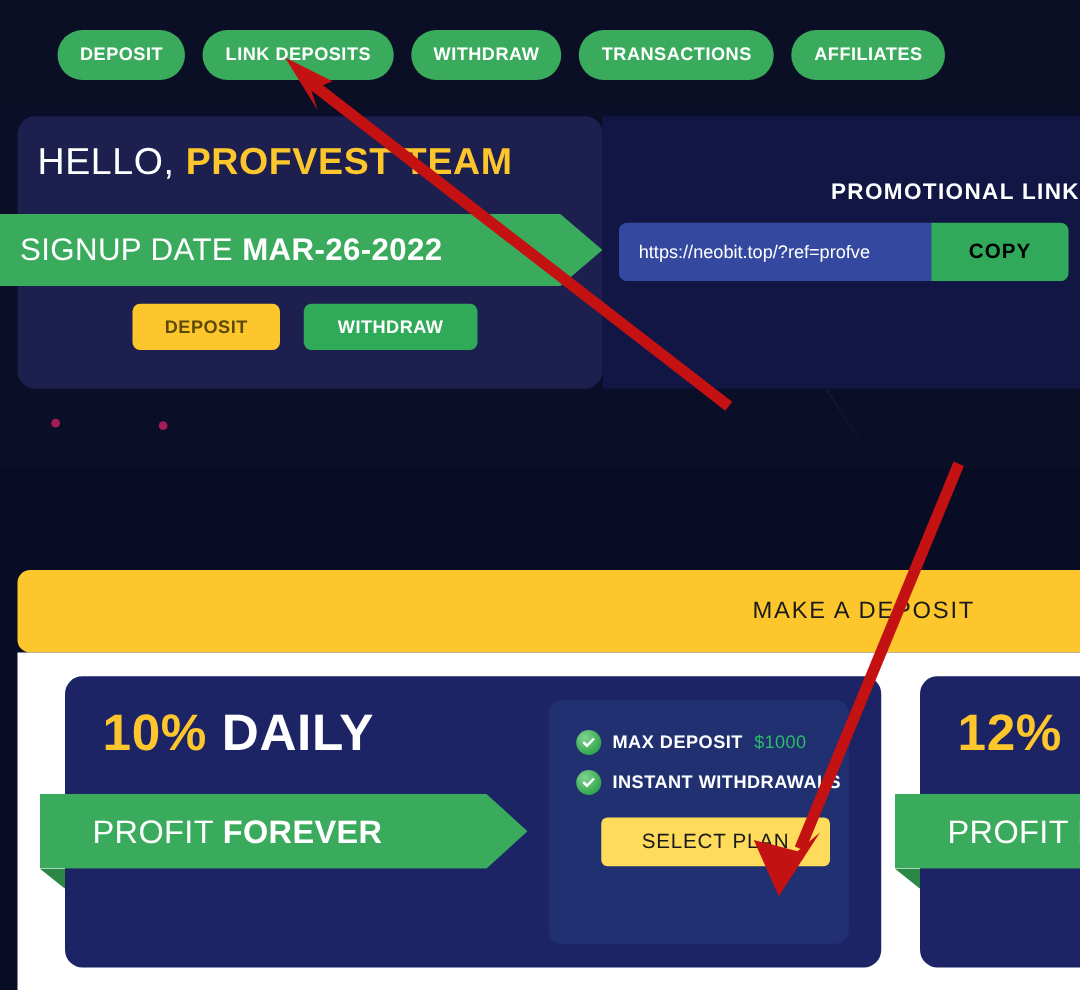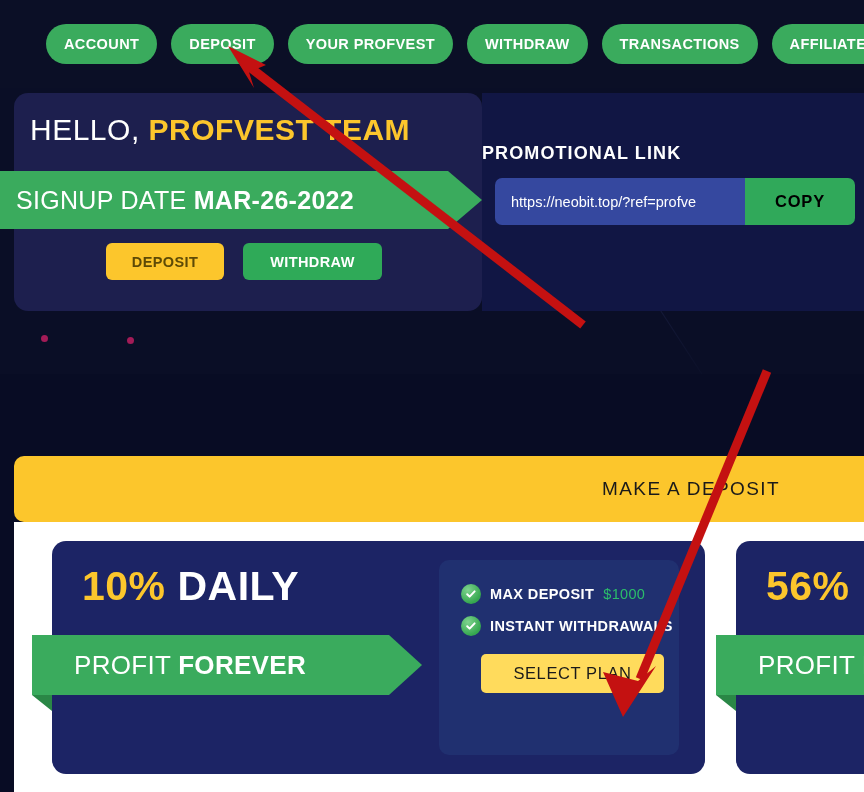--- a/index.html
+++ b/index.html
@@ -183,21 +183,21 @@
     letter-spacing: 0.4px;
     font-family: "Liberation Sans", sans-serif;
     cursor: pointer;
   }
 
   
   .promo-title {
     position: absolute;
     left: 482px; top: 55px;
     width: 382px;
-    text-align: left;
+    text-align: right;
     color: #ffffff;
     font-size: 18px;
     font-weight: bold;
     letter-spacing: 1.1px;
   }
   .promo-row {
     position: absolute;
     left: 495px; top: 90px;
     width: 360px; height: 47px;
     display: flex;
@@ -383,23 +383,22 @@
     pointer-events: none;
     z-index: 50;
   }
 </style>
 </head>
 <body>
 
 <div id="root">
 
   <nav class="topnav">
-    <button class="nav-btn">ACCOUNT</button>
     <button class="nav-btn">DEPOSIT</button>
-    <button class="nav-btn">YOUR PROFVEST</button>
+    <button class="nav-btn">LINK DEPOSITS</button>
     <button class="nav-btn">WITHDRAW</button>
     <button class="nav-btn">TRANSACTIONS</button>
     <button class="nav-btn">AFFILIATES</button>
   </nav>
 
   <section class="hero-wrap">
 
     <div class="hero-dots">
       <span class="dot d1"></span>
       <span class="dot d2"></span>
@@ -465,21 +464,21 @@
                   <path d="M2.2 6.2 L4.6 8.6 L9.6 3.4" stroke="#ffffff" stroke-width="2" fill="none" stroke-linecap="round" stroke-linejoin="round"></path>
                 </svg>
             </span>
             <span class="lbl">INSTANT WITHDRAWALS</span>
           </div>
           <button class="select-plan">SELECT PLAN</button>
         </div>
       </article>
 
       <article class="plan-card card2">
-        <div class="plan-pct"><span class="num">56%</span> <span>DAILY</span></div>
+        <div class="plan-pct"><span class="num">12%</span> <span>DAILY</span></div>
 
         <div class="profit-ribbon">
           <span class="txt"><span>PROFIT </span><b>FOREVER</b></span>
         </div>
         <div class="ribbon-fold"></div>
 
       </article>
 
     </div>
   </section>

